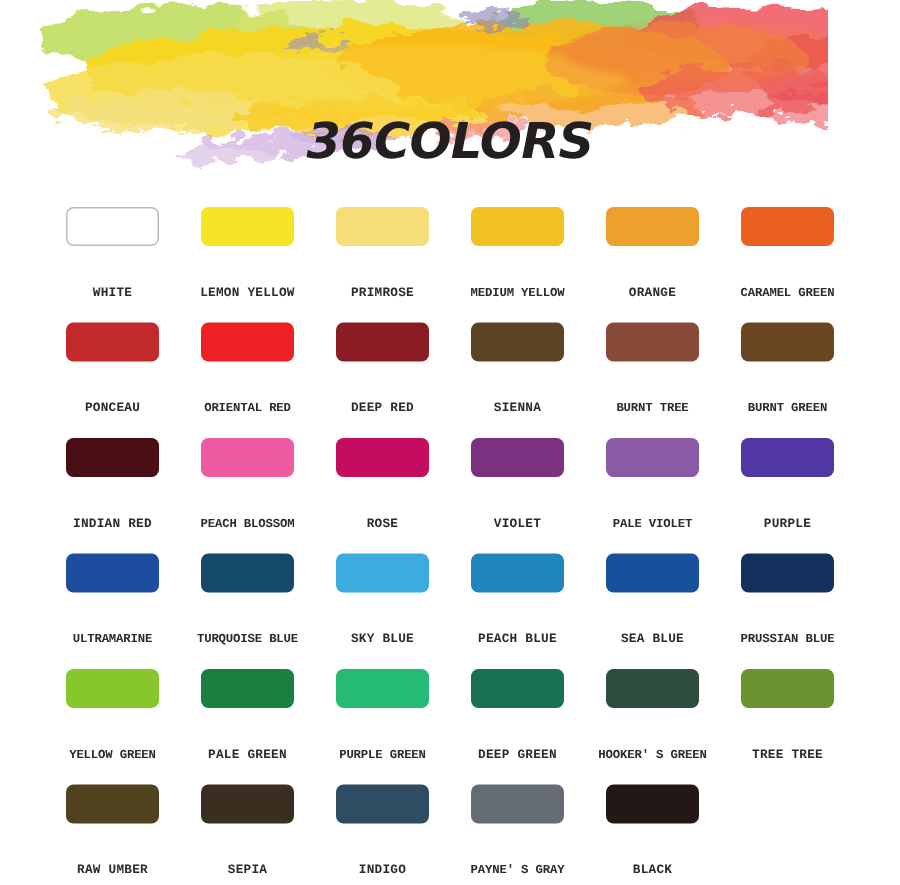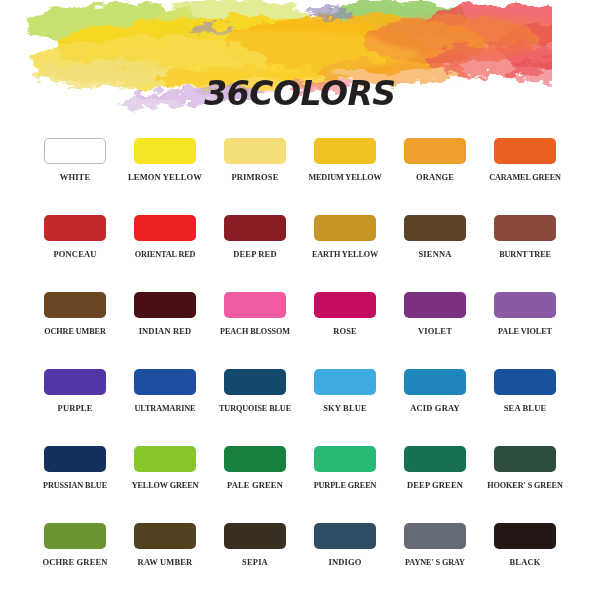--- a/index.html
+++ b/index.html
@@ -52,29 +52,29 @@
     box-sizing:border-box;
   }
   .chip{
     width:62px;
     height:26px;
     border-radius:5px;
     box-sizing:border-box;
   }
   .chip.bordered{border:1px solid #b9bcbe;}
   .label{
-    margin-top:9px;
+    margin-top:27px;
     font-size:8.5px;
     font-weight:bold;
     color:#2b2b2b;
     letter-spacing:0.15px;
     text-align:right;
     line-height:1.1;
     white-space:nowrap;
-    font-family:Liberation Serif, serif;
+    font-family:Liberation Mono, monospace;
   }
   .cell.wide .label{letter-spacing:-0.1px;font-size:8.2px;}
 </style>
 </head>
 <body>
 
 <div class="page">
 
   <div class="header">
     <svg viewBox="0 0 600 130" preserveAspectRatio="none">
@@ -164,36 +164,32 @@
       <div class="label">PONCEAU</div>
     </div>
     <div class="cell wide">
       <div class="chip" style="background:#ed2024;"></div>
       <div class="label">ORIENTAL RED</div>
     </div>
     <div class="cell">
       <div class="chip" style="background:#8a1c26;"></div>
       <div class="label">DEEP RED</div>
     </div>
-    <div class="cell wide">
-      <div class="chip" style="background:#c69624;"></div>
-      <div class="label">EARTH YELLOW</div>
-    </div>
     <div class="cell">
       <div class="chip" style="background:#5a4425;"></div>
       <div class="label">SIENNA</div>
     </div>
     <div class="cell wide">
       <div class="chip" style="background:#8a4a3a;"></div>
       <div class="label">BURNT TREE</div>
     </div>
 
     <div class="cell wide">
       <div class="chip" style="background:#6b4622;"></div>
-      <div class="label">OCHRE UMBER</div>
+      <div class="label">BURNT GREEN</div>
     </div>
     <div class="cell">
       <div class="chip" style="background:#4a0f14;"></div>
       <div class="label">INDIAN RED</div>
     </div>
     <div class="cell wide">
       <div class="chip" style="background:#ef5ba1;"></div>
       <div class="label">PEACH BLOSSOM</div>
     </div>
     <div class="cell">
@@ -220,21 +216,21 @@
     <div class="cell wide">
       <div class="chip" style="background:#14496b;"></div>
       <div class="label">TURQUOISE BLUE</div>
     </div>
     <div class="cell">
       <div class="chip" style="background:#3dabdf;"></div>
       <div class="label">SKY BLUE</div>
     </div>
     <div class="cell">
       <div class="chip" style="background:#1e86bb;"></div>
-      <div class="label">ACID GRAY</div>
+      <div class="label">PEACH BLUE</div>
     </div>
     <div class="cell">
       <div class="chip" style="background:#19509b;"></div>
       <div class="label">SEA BLUE</div>
     </div>
 
     <div class="cell wide">
       <div class="chip" style="background:#13315c;"></div>
       <div class="label">PRUSSIAN BLUE</div>
     </div>
@@ -254,21 +250,21 @@
       <div class="chip" style="background:#187150;"></div>
       <div class="label">DEEP GREEN</div>
     </div>
     <div class="cell wide">
       <div class="chip" style="background:#2f4d3c;"></div>
       <div class="label">HOOKER′ S GREEN</div>
     </div>
 
     <div class="cell">
       <div class="chip" style="background:#6b9430;"></div>
-      <div class="label">OCHRE GREEN</div>
+      <div class="label">TREE TREE</div>
     </div>
     <div class="cell">
       <div class="chip" style="background:#50411f;"></div>
       <div class="label">RAW UMBER</div>
     </div>
     <div class="cell">
       <div class="chip" style="background:#3a2e20;"></div>
       <div class="label">SEPIA</div>
     </div>
     <div class="cell">

